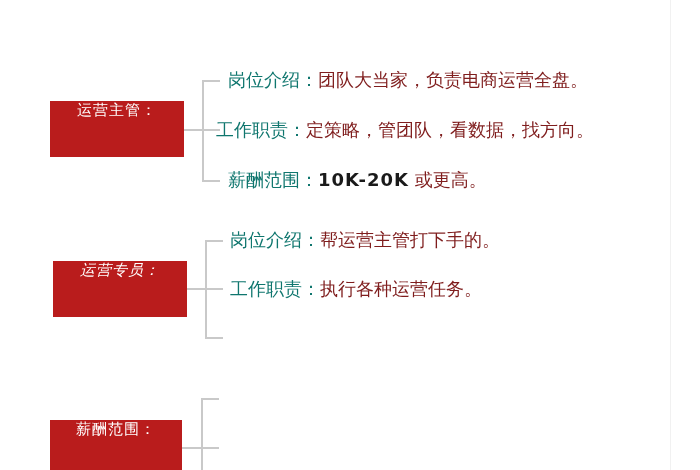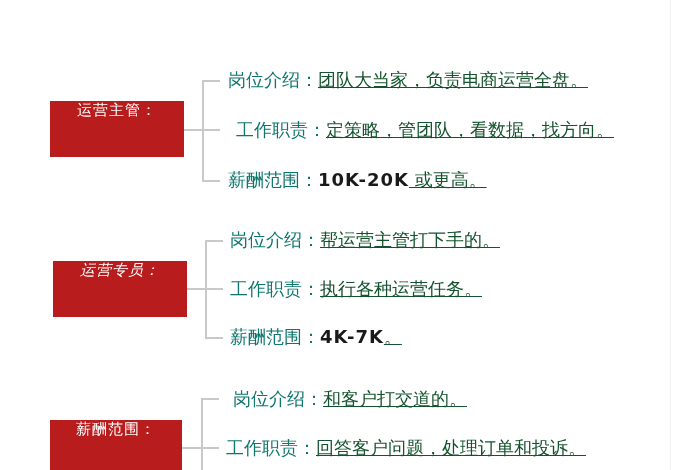--- a/index.html
+++ b/index.html
@@ -70,22 +70,21 @@
       position: absolute;
       font-size: 18px;
       line-height: 22px;
       color: #3a3a3a;
       white-space: nowrap;
     }
     .row .label {
       color: #0f766e;
     }
     .row .value {
-      color: #14532d;
-      text-decoration: underline;
+      color: #7f1d1d;
     }
     .row .num {
       color: #1a1a1a;
       font-weight: bold;
       letter-spacing: 1px;
       font-family: "DejaVu Sans", "Liberation Sans", sans-serif;
       margin-top: 17px;
     }
   </style>
 </head>
@@ -104,21 +103,21 @@
   </div>
   <div class="bracket-h" style="left:184px; top:129px; width:19px;"></div>
   <div class="bracket-v" style="left:202px; top:80px; height:102px;"></div>
   <div class="bracket-h" style="left:202px; top:80px; width:18px;"></div>
   <div class="bracket-h" style="left:202px; top:129px; width:18px;"></div>
   <div class="bracket-h" style="left:202px; top:180px; width:18px;"></div>
 
   <div class="row" style="left:228px; top:69px;">
     <span class="label">岗位介绍：</span><span class="value">团队大当家，负责电商运营全盘。</span>
   </div>
-  <div class="row" style="left:236px; top:119px;text-align:right;">
+  <div class="row" style="left:216px; top:119px;text-align:right;">
     <span class="label">工作职责：</span><span class="value">定策略，管团队，看数据，找方向。</span>
   </div>
   <div class="row" style="left:228px; top:169px;">
     <span class="label">薪酬范围：</span><span class="num">10K-20K</span><span class="value"> 或更高。</span>
   </div>
 
   <div class="role-box" style="left:53px; top:261px; width:134px; height:56px;font-style:italic;">
     <span>运营专员：</span>
   </div>
   <div class="bracket-h" style="left:187px; top:288px; width:19px;"></div>
@@ -126,32 +125,23 @@
   <div class="bracket-h" style="left:205px; top:240px; width:18px;"></div>
   <div class="bracket-h" style="left:205px; top:288px; width:18px;"></div>
   <div class="bracket-h" style="left:205px; top:337px; width:18px;"></div>
 
   <div class="row" style="left:230px; top:229px;">
     <span class="label">岗位介绍：</span><span class="value">帮运营主管打下手的。</span>
   </div>
   <div class="row" style="left:230px; top:278px;">
     <span class="label">工作职责：</span><span class="value">执行各种运营任务。</span>
   </div>
-  <div class="row" style="left:230px; top:326px;">
-    <span class="label">薪酬范围：</span><span class="num">4K-7K</span><span class="value">。</span>
-  </div>
 
   <div class="role-box" style="left:50px; top:420px; width:132px; height:56px;">
     <span>薪酬范围：</span>
   </div>
   <div class="bracket-h" style="left:182px; top:447px; width:20px;"></div>
   <div class="bracket-v" style="left:201px; top:398px; height:80px;"></div>
   <div class="bracket-h" style="left:201px; top:398px; width:18px;"></div>
   <div class="bracket-h" style="left:201px; top:447px; width:18px;"></div>
 
-  <div class="row" style="left:233px; top:388px;">
-    <span class="label">岗位介绍：</span><span class="value">和客户打交道的。</span>
-  </div>
-  <div class="row" style="left:226px; top:437px;">
-    <span class="label">工作职责：</span><span class="value">回答客户问题，处理订单和投诉。</span>
-  </div>
 
 </div>
 
 </body></html>

